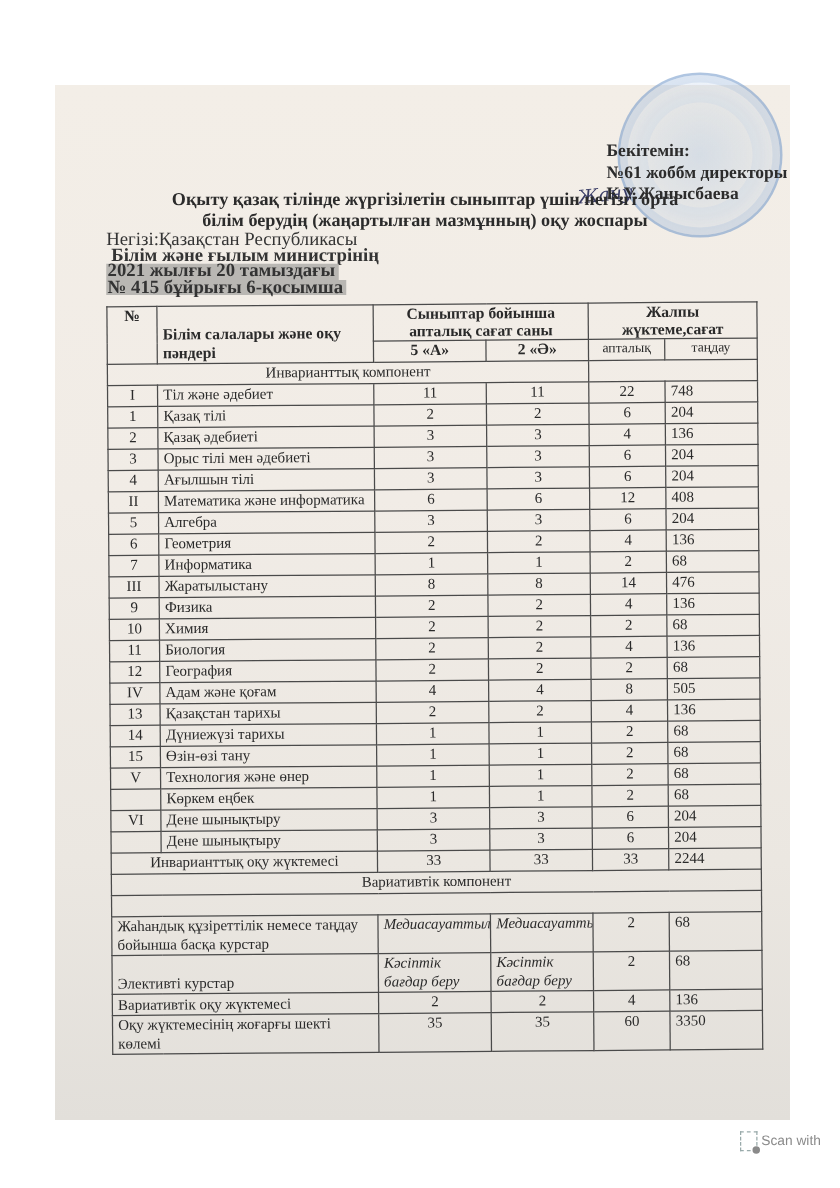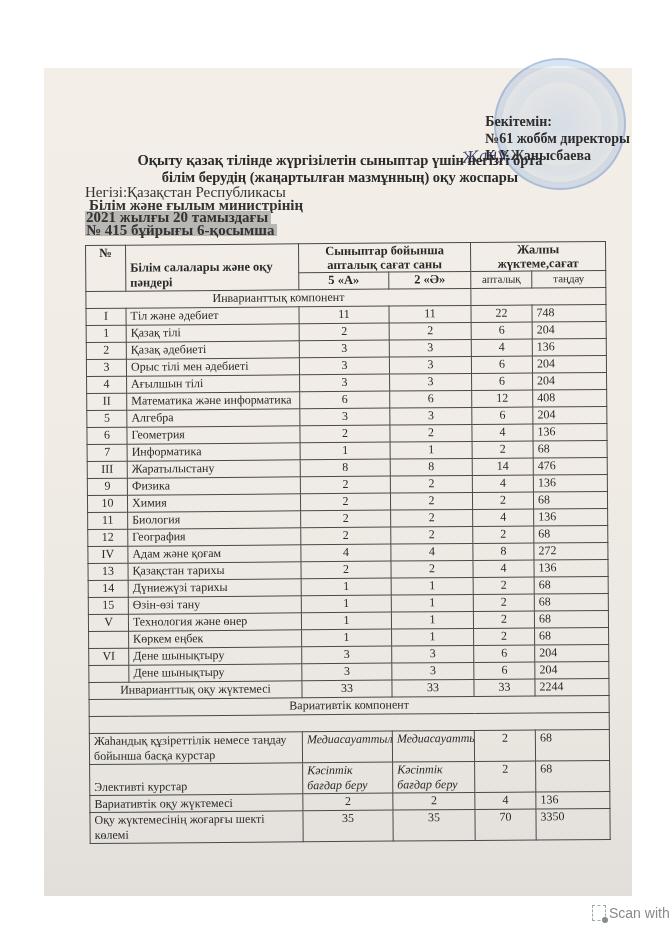--- a/index.html
+++ b/index.html
@@ -50,21 +50,21 @@
   .r { text-align:left; }
   .b { font-weight:bold; }
   .it { font-style:italic; font-size:12px; white-space:normal !important; line-height:13px; }
   .wrap { white-space:normal !important; }
   .sub { font-weight:normal !important; font-size:11px !important; }
   .sect { text-align:center; font-weight:bold; }
   .tall td { height:32px; }
 
   .scan {
     position:absolute; left:592px; top:905px; font-family:"Liberation Sans", sans-serif;
-    font-size:14px; color:#8a8a8a; display:flex; gap:3px;
+    font-size:11px; color:#8a8a8a; display:flex; align-items:center; gap:3px;
   }
   .scan .ic { width:12px; height:14px; border:1px dashed #9aa; position:relative; }
   .scan .ic::after { content:""; position:absolute; right:-3px; bottom:-3px; width:6px; height:6px; border-radius:50%; background:#8a8a8a; }
 </style>
 </head>
 <body>
 
 <div class="paper"></div>
 <div class="stamp"></div>
 
@@ -226,21 +226,21 @@
         <td class="c">2</td>
         <td class="c">2</td>
         <td class="r">68</td>
       </tr>
       <tr>
         <td class="c b">IV</td>
         <td class="b wrap">Адам және қоғам</td>
         <td class="c b">4</td>
         <td class="c b">4</td>
         <td class="c b">8</td>
-        <td class="r b">272</td>
+        <td class="r b">505</td>
       </tr>
       <tr>
         <td class="c">13</td>
         <td class=" wrap">Қазақстан тарихы</td>
         <td class="c">2</td>
         <td class="c">2</td>
         <td class="c">4</td>
         <td class="r">136</td>
       </tr>
       <tr>
@@ -322,21 +322,21 @@
         <td colspan="2" class="b wrap" style="vertical-align: bottom;">Вариативтік оқу жүктемесі</td>
         <td class="c b">2</td>
         <td class="c b">2</td>
         <td class="c b">4</td>
         <td class="r b">136</td>
       </tr>
       <tr class="tall">
         <td colspan="2" class="b wrap" style="line-height: 15px;">Оқу жүктемесінің жоғарғы шекті көлемі</td>
         <td class="c b">35</td>
         <td class="c b">35</td>
-        <td class="c b">70</td>
+        <td class="c b">60</td>
         <td class="r b">3350</td>
       </tr>
     </tbody>
 </table>
 
 <div class="scan">
   <span class="ic"></span>
   <span>Scan with</span>
 </div>
 

